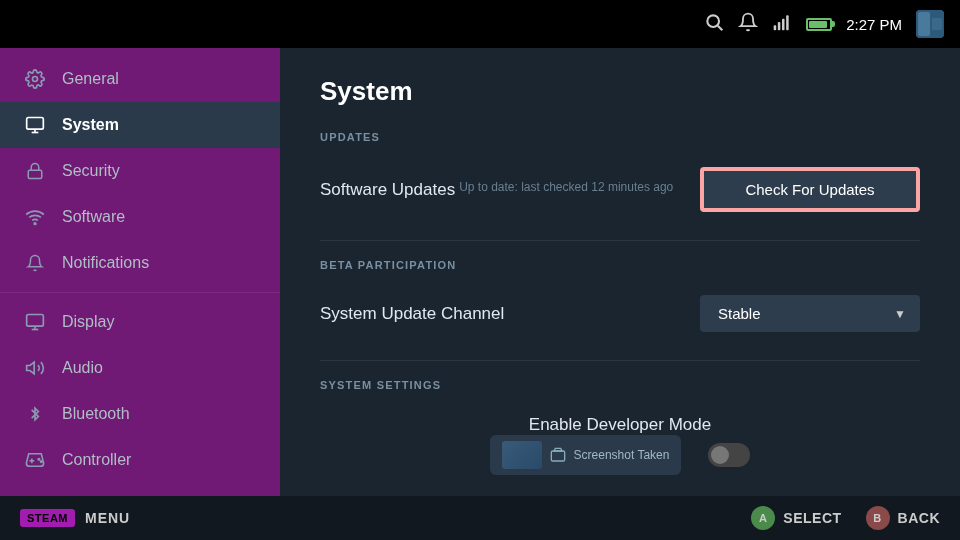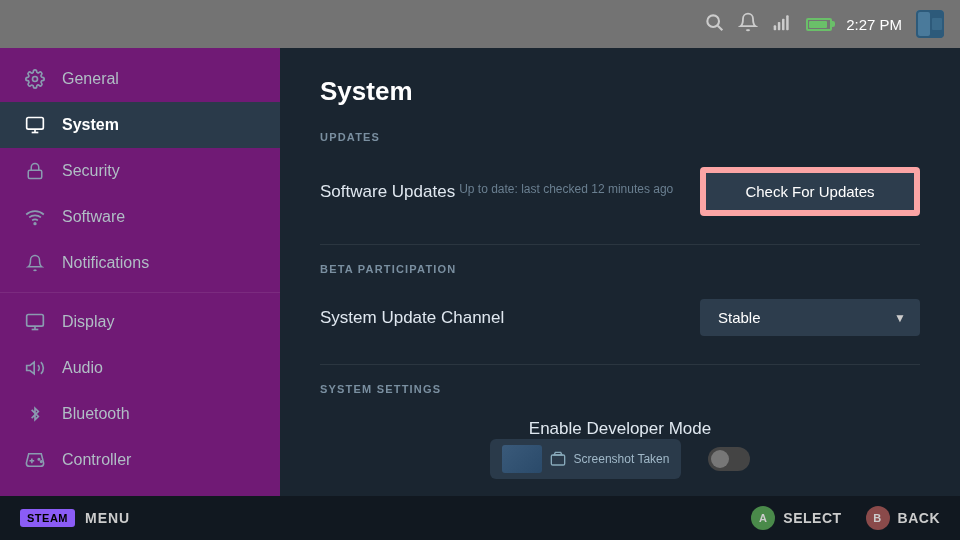--- a/index.html
+++ b/index.html
@@ -14,21 +14,21 @@
       position: relative;
     }
 
     
     .header {
       position: absolute;
       top: 0;
       left: 0;
       right: 0;
       height: 48px;
-      background: #737373;
+      background: #000000;
       display: flex;
       align-items: center;
       justify-content: flex-end;
       padding: 0 16px;
       gap: 14px;
       z-index: 10;
     }
 
     .header-icons {
       display: flex;
@@ -205,21 +205,21 @@
     }
 
     .setting-sublabel {
       font-size: 12px;
       color: #6a7f90;
     }
 
     
     .check-updates-btn {
       background: #2d3d4d;
-      border: 6px solid #fca5a5;
+      border: 4px solid #fca5a5;
       border-radius: 4px;
       color: #fff;
       font-size: 15px;
       padding: 10px 36px;
       cursor: pointer;
       min-width: 220px;
       text-align: center;
     }
 
     
@@ -327,21 +327,21 @@
       padding: 0 20px;
     }
 
     .steam-menu {
       display: flex;
       align-items: center;
       gap: 10px;
     }
 
     .steam-badge {
-      background: #8b5cf6;
+      background: #a21caf;
       color: #000;
       font-size: 11px;
       font-weight: 800;
       padding: 3px 7px;
       border-radius: 3px;
       letter-spacing: 0.5px;
     }
 
     .menu-label {
       color: #ccc;

